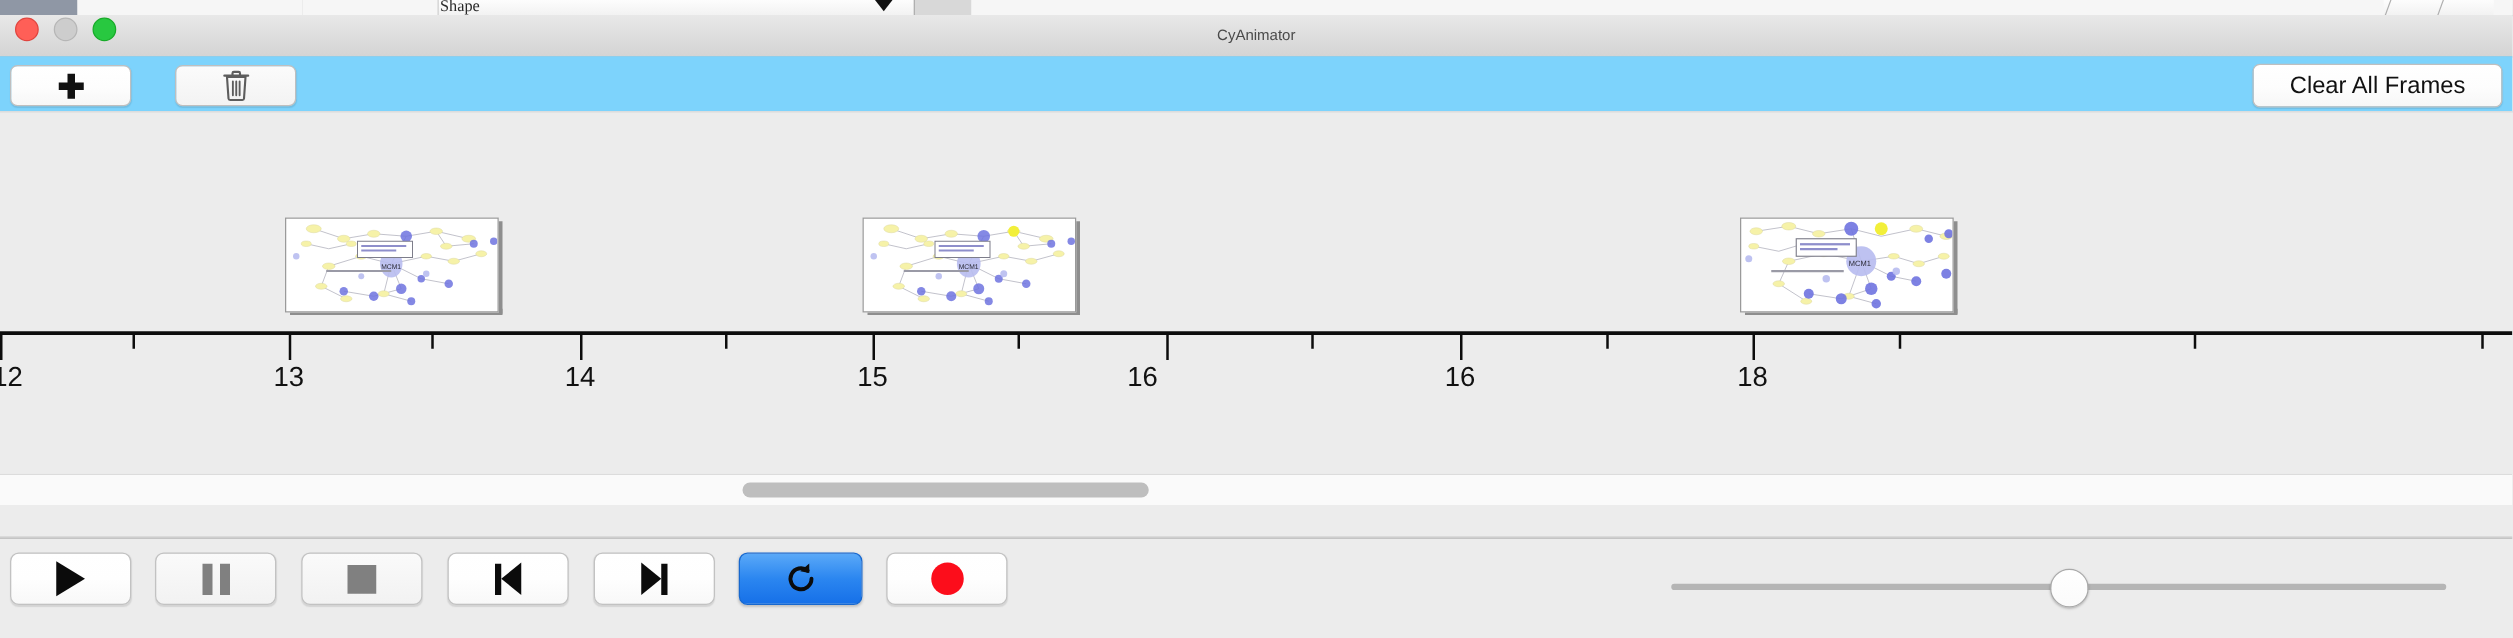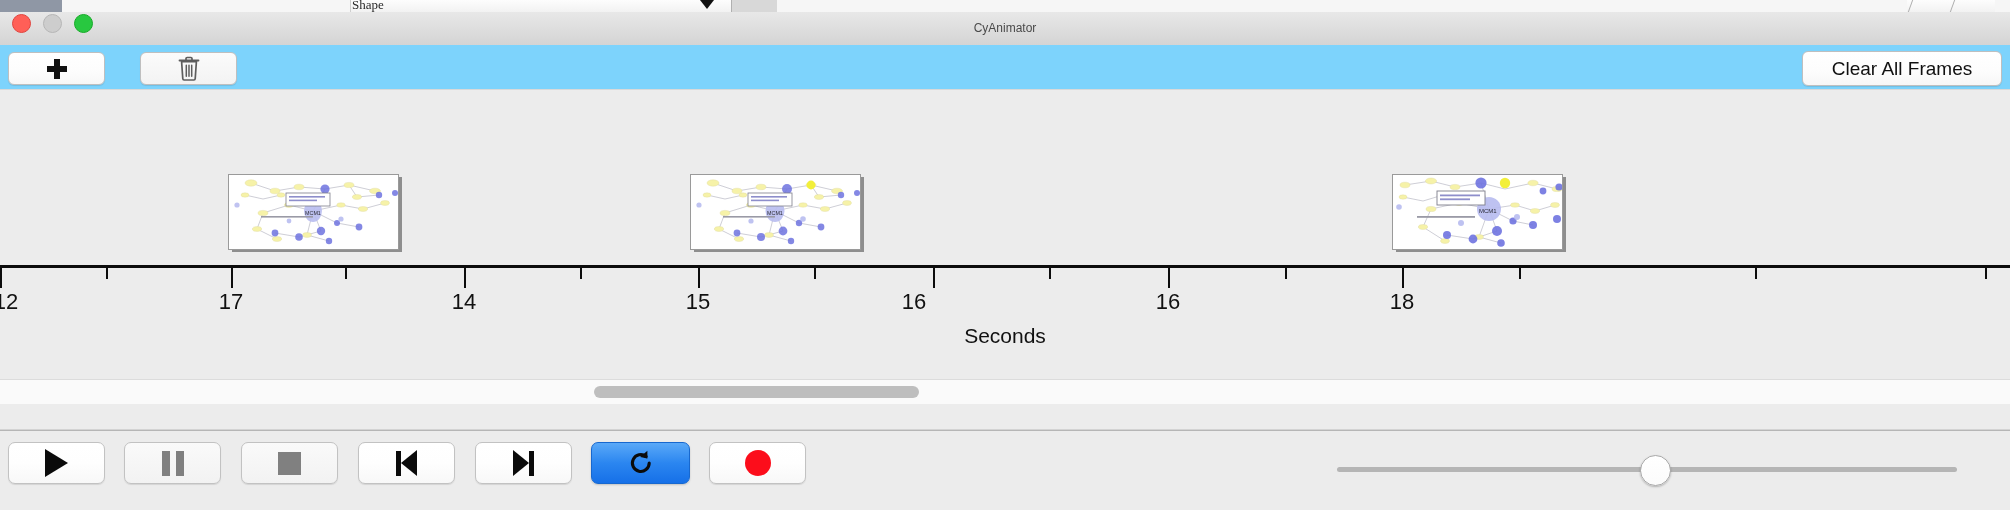--- a/index.html
+++ b/index.html
@@ -353,28 +353,27 @@
     <div class="tick major" style="left:933px;"></div>
     <div class="tick minor" style="left:1049px;"></div>
     <div class="tick major" style="left:1168px;"></div>
     <div class="tick minor" style="left:1285px;"></div>
     <div class="tick major" style="left:1402px;"></div>
     <div class="tick minor" style="left:1519px;"></div>
     <div class="tick minor" style="left:1755px;"></div>
     <div class="tick minor" style="left:1985px;"></div>
 
     <div class="tick-label" style="left:6px;">12</div>
-    <div class="tick-label" style="left:231px;">17</div>
+    <div class="tick-label" style="left:231px;">13</div>
     <div class="tick-label" style="left:464px;">14</div>
     <div class="tick-label" style="left:698px;">15</div>
     <div class="tick-label" style="left:914px;">16</div>
     <div class="tick-label" style="left:1168px;">16</div>
     <div class="tick-label" style="left:1402px;">18</div>
 
-    <div class="axis-title">Seconds</div>
 
     <div class="hscroll">
       <div class="hscroll-thumb"></div>
     </div>
   </div>
 
   <div class="transport">
     <div class="tbtn" style="left:8px;width:95px;">
       <span class="ico-play"></span>
     </div>

